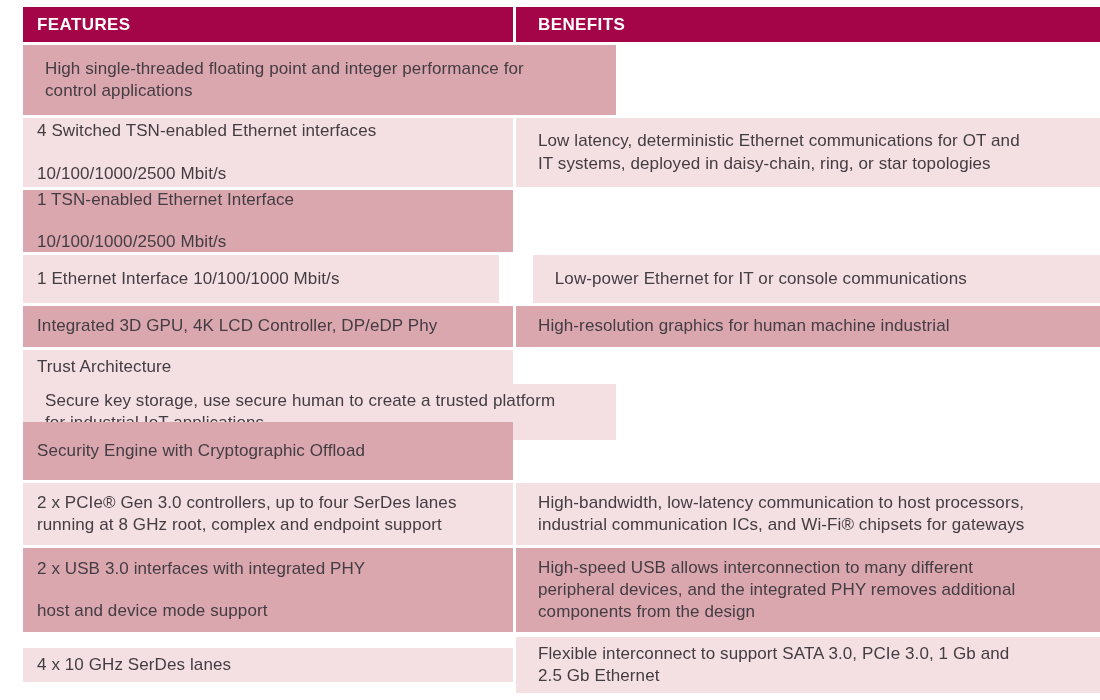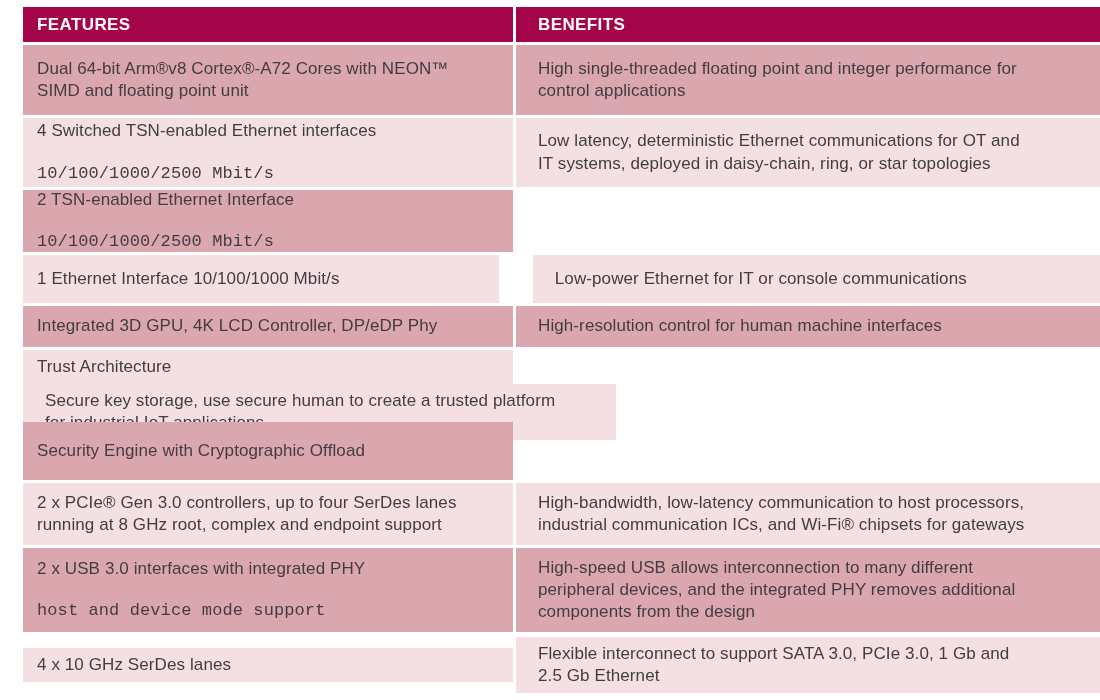--- a/index.html
+++ b/index.html
@@ -22,84 +22,79 @@
   .hdr{height:35px;}
   .hdr .cell{background:var(--header-bg);justify-content:center;}
   .hdr .cell span{color:var(--header-text);font-weight:bold;font-size:17px;letter-spacing:.4px;}
   .dark .cell{background:var(--row-dark);}
   .light .cell{background:var(--row-light);}
   .r1{height:70px;} .r2{height:69px;} .r3{height:62px;} .r4{height:48px;gap:31px;}
   .r5{height:41px;} .r6{height:69px;flex-direction:column;} .r7{height:58px;} .r8{height:62px;justify-content:flex-end;}
   .r9{height:84px;} .r10{height:60px;align-items:center;}
   .fline,.benefit{font-size:17px;line-height:1.3;white-space:pre-line;letter-spacing:.1px;}
   .fline:empty{display:none;}
-  .fline + .fline{margin-top:20px;font-family:Liberation Mono, monospace;}
+  .fline + .fline{margin-top:20px;}
 </style>
 </head>
 <body>
 
 <div class="page">
   <div class="tbl">
 
     <div class="row hdr">
       <div class="cell left">
         <span>FEATURES</span>
       </div>
       <div class="cell right">
         <span>BENEFITS</span>
       </div>
     </div>
 
     <div class="row dark r1">
-      <div class="cell left">
-        <div class="fline">Dual 64-bit Arm®v8 Cortex®-A72 Cores with NEON™
-SIMD and floating point unit</div>
-
-      </div>
       <div class="cell right">
         <div class="benefit">High single-threaded floating point and integer performance for
 control applications</div>
       </div>
     </div>
 
     <div class="row light r2">
       <div class="cell left">
         <div class="fline">4 Switched TSN-enabled Ethernet interfaces</div>
         <div class="fline">10/100/1000/2500 Mbit/s</div>
       </div>
       <div class="cell right">
         <div class="benefit">Low latency, deterministic Ethernet communications for OT and
 IT systems, deployed in daisy-chain, ring, or star topologies</div>
       </div>
     </div>
 
     <div class="row dark r3">
       <div class="cell left">
-        <div class="fline">2 TSN-enabled Ethernet Interface</div>
+        <div class="fline">1 TSN-enabled Ethernet Interface</div>
         <div class="fline">10/100/1000/2500 Mbit/s</div>
       </div>
     </div>
 
     <div class="row light r4">
       <div class="cell left">
         <div class="fline">1 Ethernet Interface 10/100/1000 Mbit/s</div>
 
       </div>
       <div class="cell right">
         <div class="benefit">Low-power Ethernet for IT or console communications</div>
       </div>
     </div>
 
     <div class="row dark r5">
       <div class="cell left">
         <div class="fline">Integrated 3D GPU, 4K LCD Controller, DP/eDP Phy</div>
 
       </div>
       <div class="cell right">
-        <div class="benefit">High-resolution control for human machine interfaces</div>
+        <div class="benefit">High-resolution graphics for human machine industrial</div>
       </div>
     </div>
 
     <div class="row light r6">
       <div class="cell left">
         <div class="fline">Trust Architecture</div>
 
       </div>
       <div class="cell right">
         <div class="benefit">Secure key storage, use secure human to create a trusted platform

